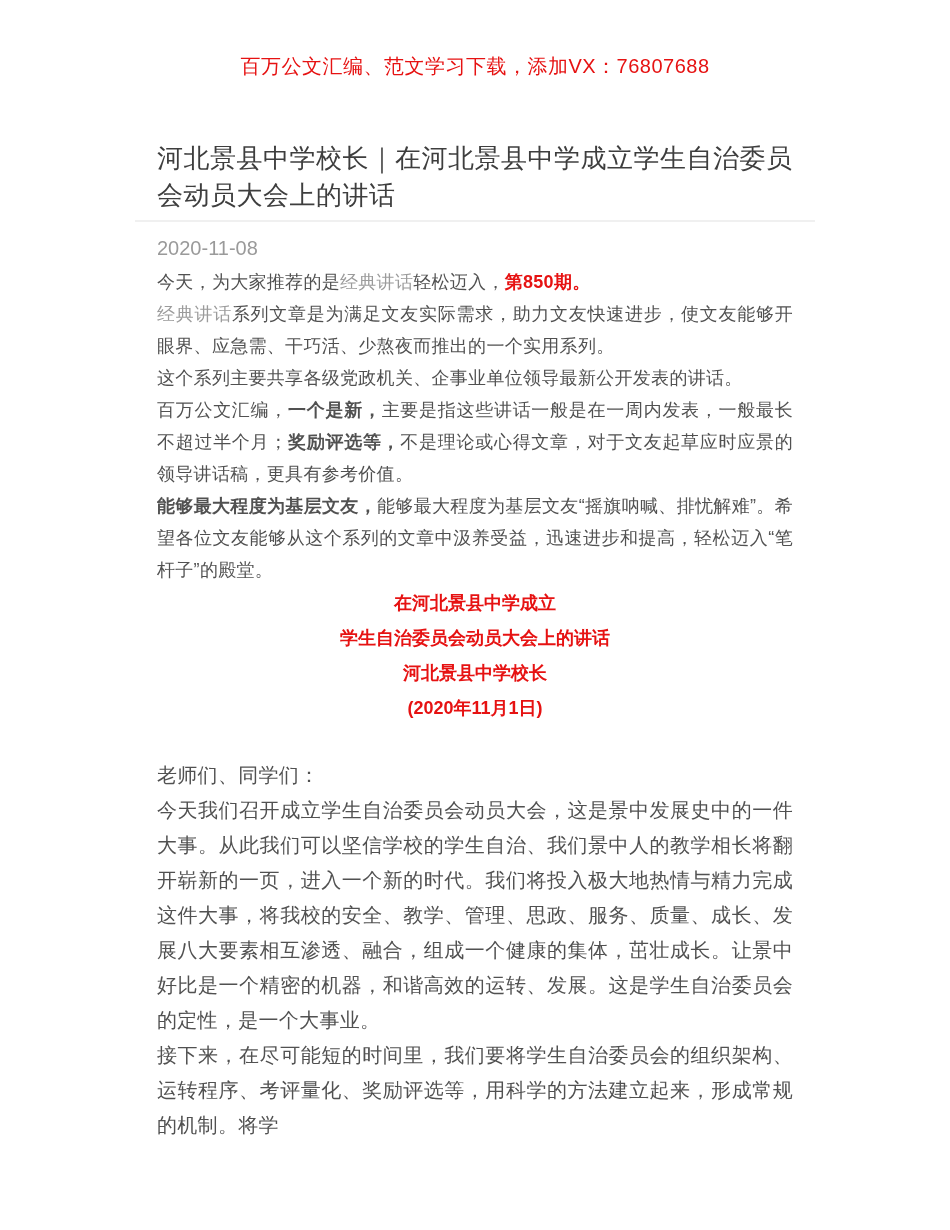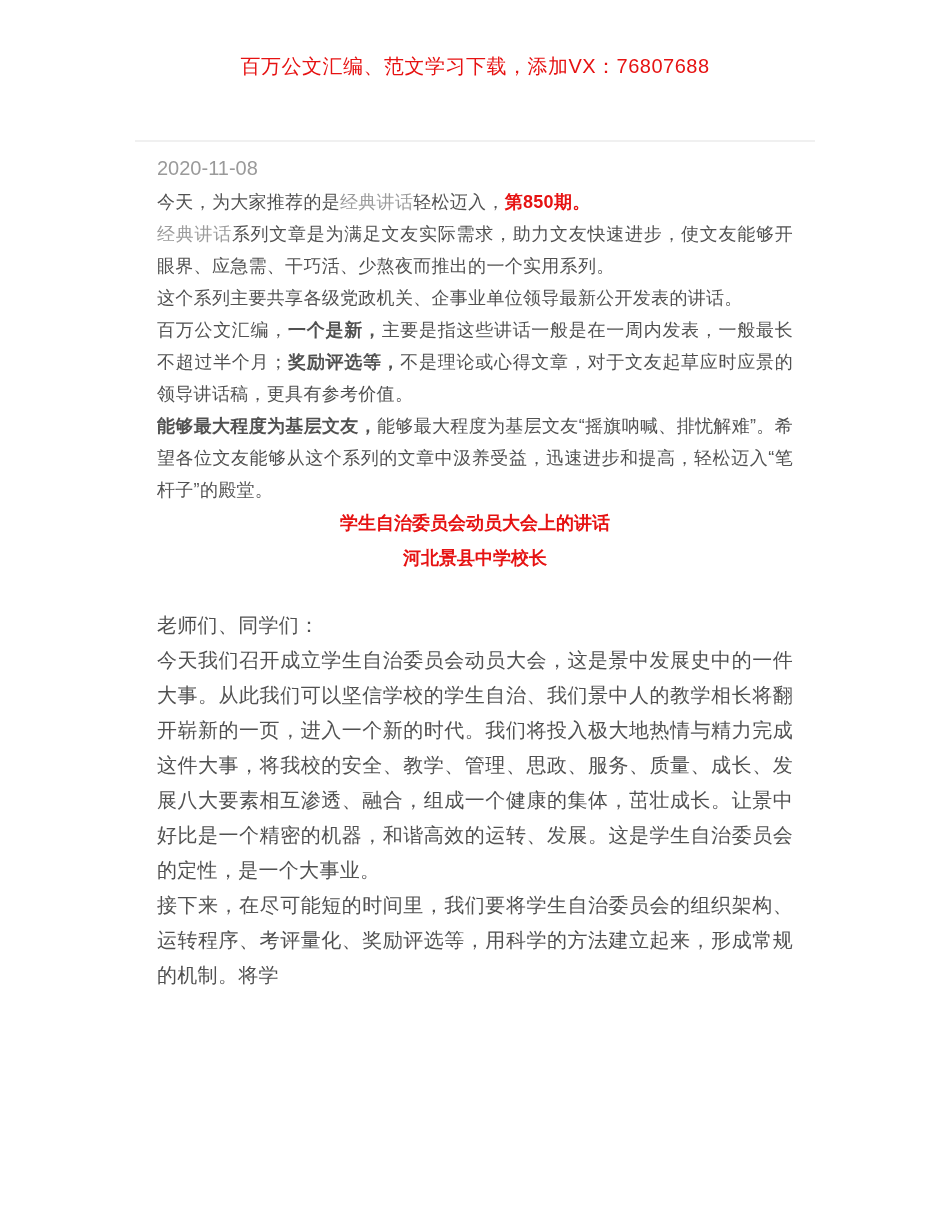--- a/index.html
+++ b/index.html
@@ -83,36 +83,39 @@
   .bold   { font-weight: 700; }
   .redbold { font-weight: 700; }
 </style>
 <style>.redbold{color:#e61212;}</style></head>
 <body>
 
 <div class="banner" style="color: rgb(230, 18, 18);">百万公文汇编、范文学习下载，添加VX：76807688</div>
 
 <div class="container">
 
+  <h1 class="title">河北景县中学校长｜在河北景县中学成立学生自治委员会动员大会上的讲话</h1>
 
   <hr class="divider">
 
   <div class="date">2020-11-08</div>
 
   <div class="intro" id="intro">
       <p><span class="normal">今天，为大家推荐的是</span><span class="muted">经典讲话</span><span class="normal">轻松迈入，</span><span class="redbold">第850期。</span></p>
       <p><span class="muted">经典讲话</span><span class="normal">系列文章是为满足文友实际需求，助力文友快速进步，使文友能够开眼界、应急需、干巧活、少熬夜而推出的一个实用系列。</span></p>
       <p><span class="normal">这个系列主要共享各级党政机关、企事业单位领导最新公开发表的讲话。</span></p>
       <p><span class="normal">百万公文汇编，</span><span class="bold">一个是新，</span><span class="normal">主要是指这些讲话一般是在一周内发表，一般最长不超过半个月；</span><span class="bold">奖励评选等，</span><span class="normal">不是理论或心得文章，对于文友起草应时应景的领导讲话稿，更具有参考价值。</span></p>
       <p><span class="bold">能够最大程度为基层文友，</span><span class="normal">能够最大程度为基层文友“摇旗呐喊、排忧解难”。希望各位文友能够从这个系列的文章中汲养受益，迅速进步和提高，轻松迈入“笔杆子”的殿堂。</span></p>
     </div>
 
   <div class="headings" id="headings" style="color: rgb(230, 18, 18);">
+      <p>在河北景县中学成立</p>
       <p>学生自治委员会动员大会上的讲话</p>
       <p>河北景县中学校长</p>
+      <p>(2020年11月1日)</p>
     </div>
 
   <div class="speech" id="speech">
       <p><span class="normal">老师们、同学们：</span></p>
       <p><span class="normal">今天我们召开成立学生自治委员会动员大会，这是景中发展史中的一件大事。从此我们可以坚信学校的学生自治、我们景中人的教学相长将翻开崭新的一页，进入一个新的时代。我们将投入极大地热情与精力完成这件大事，将我校的安全、教学、管理、思政、服务、质量、成长、发展八大要素相互渗透、融合，组成一个健康的集体，茁壮成长。让景中好比是一个精密的机器，和谐高效的运转、发展。这是学生自治委员会的定性，是一个大事业。</span></p>
       <p><span class="normal">接下来，在尽可能短的时间里，我们要将学生自治委员会的组织架构、运转程序、考评量化、奖励评选等，用科学的方法建立起来，形成常规的机制。将学</span></p>
     </div>
 
 </div>
 

